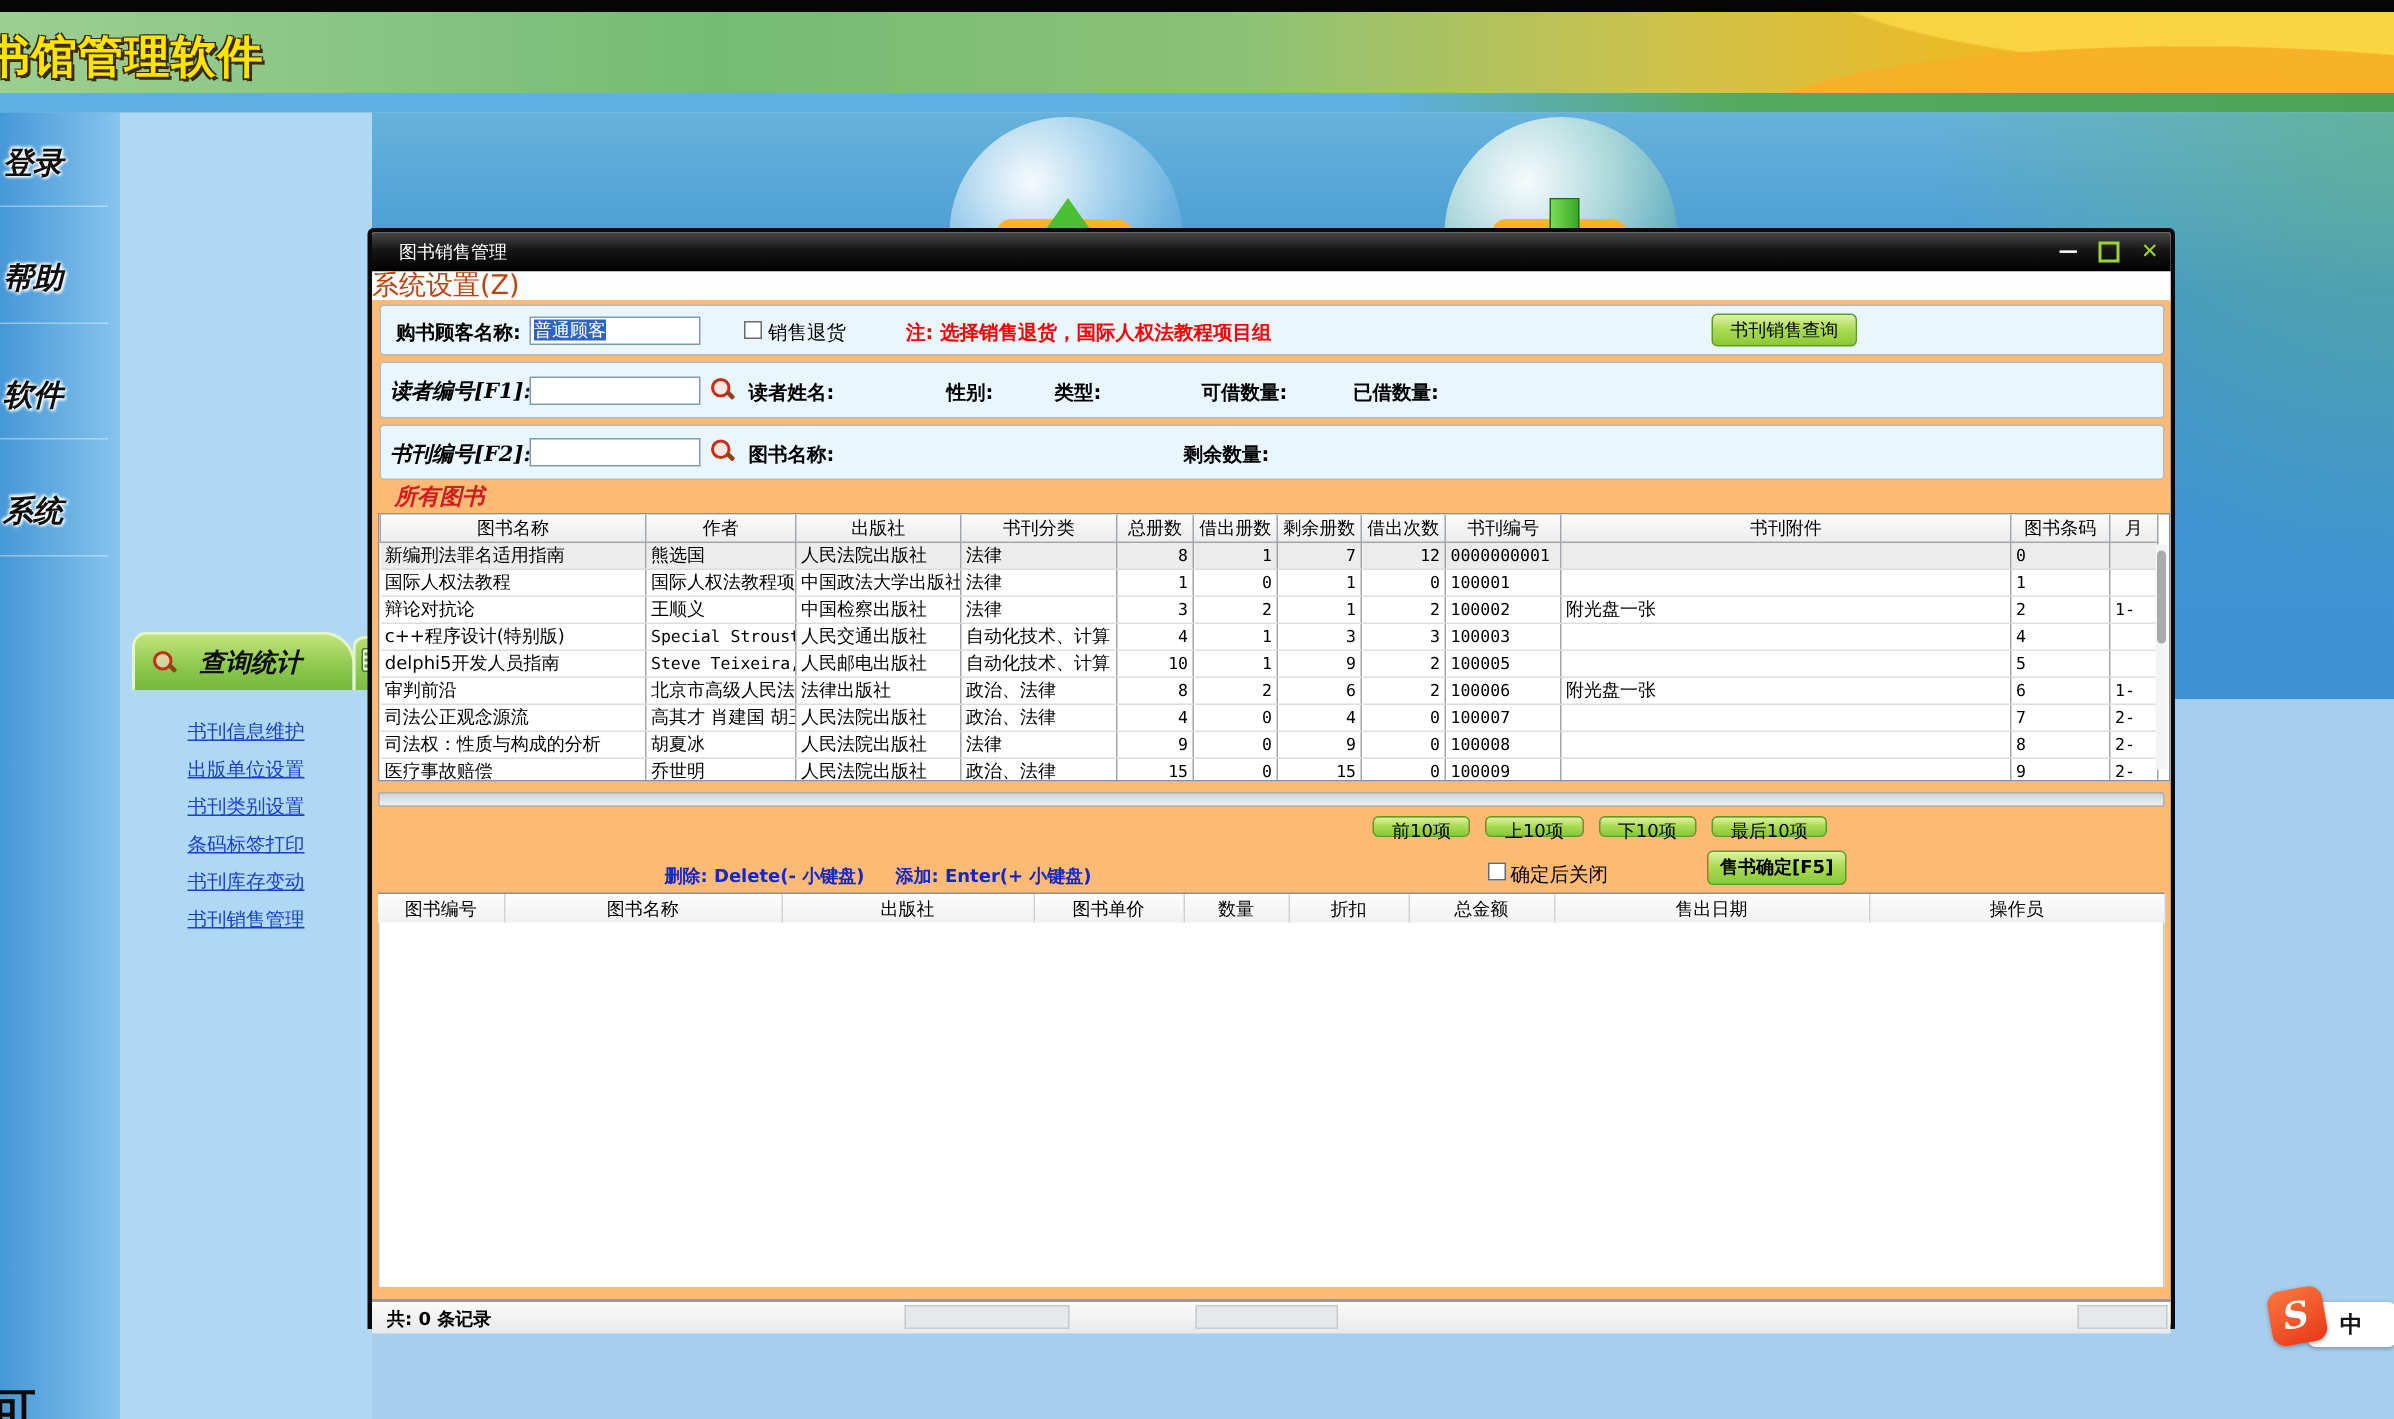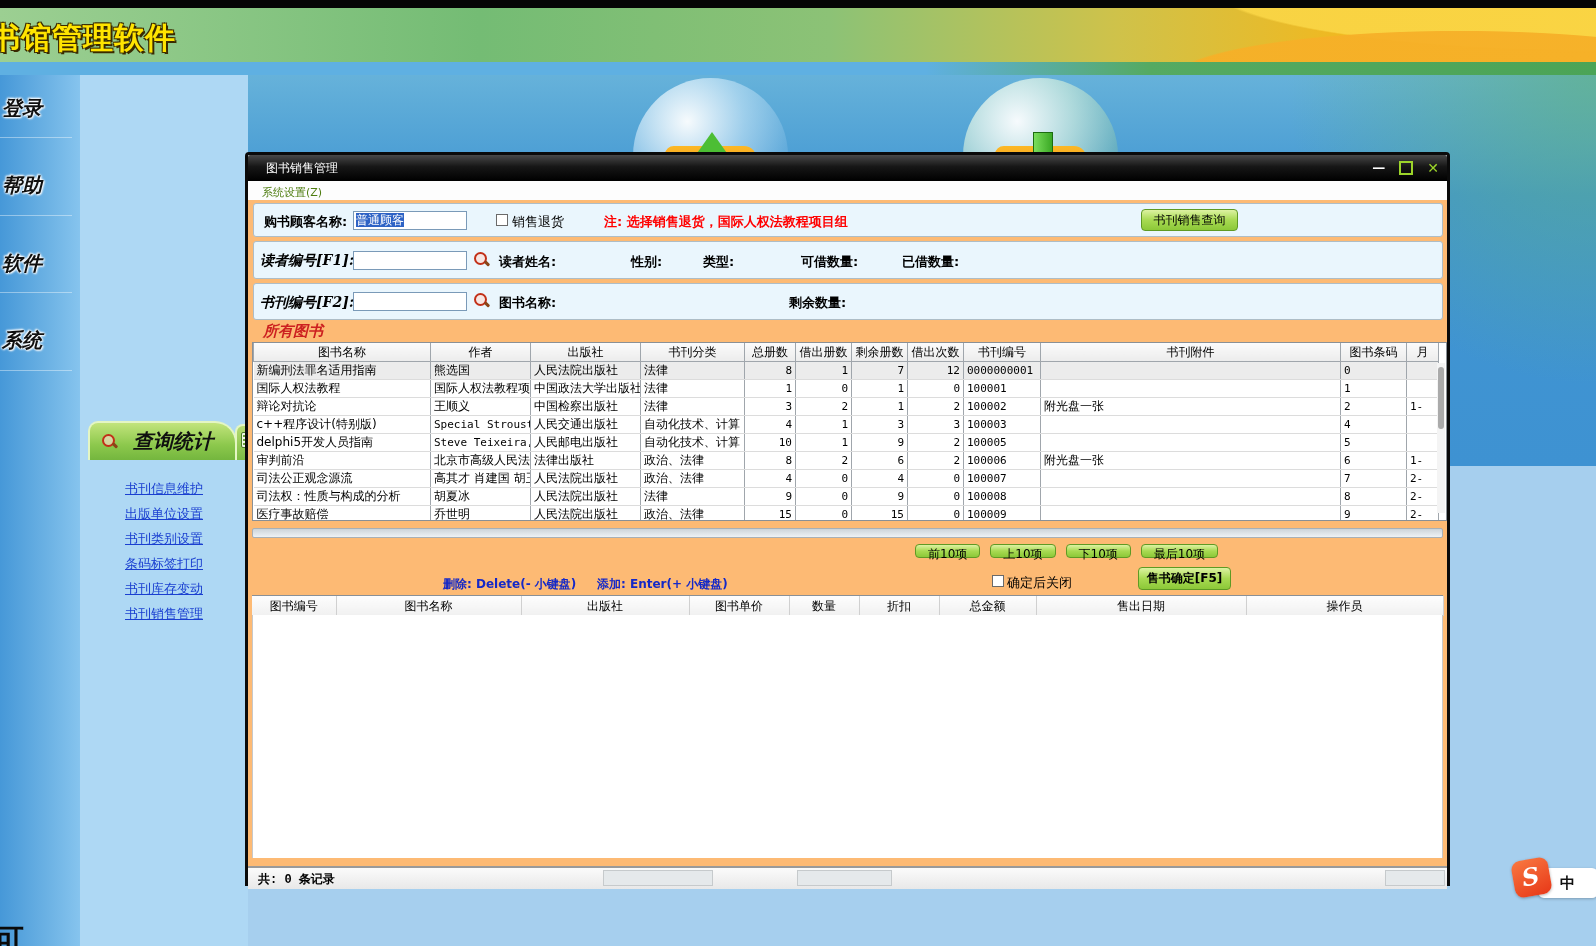--- a/index.html
+++ b/index.html
@@ -31,21 +31,21 @@
     text-shadow:0 0 2px #fff,0 0 3px #fff,1px 1px 2px #fff,-1px -1px 2px #fff;}
   .side-panel{position:absolute;left:80px;top:75px;width:168px;height:871px;background:#aed8f4;}
 
   
   .query-tab{position:absolute;left:88px;top:421px;width:145px;height:37px;
     background:linear-gradient(180deg,#c2e47c,#8cc84c 60%,#74b63e);
     border:2px solid #e4f6c4;border-bottom:none;border-radius:10px 22px 0 0;
     display:flex;align-items:center;}
   .query-tab .mag{margin-left:12px;}
   .query-tab .lbl{margin-left:16px;font-family:"DejaVu Serif",serif;font-style:italic;
-    font-weight:bold;font-size:20px;color:#101010;text-align:right;}
+    font-weight:bold;font-size:17px;color:#101010;text-align:right;}
   .tab2{position:absolute;left:235px;top:424px;width:22px;height:34px;
     background:linear-gradient(180deg,#b6dc72,#7cbc44);border:2px solid #e4f6c4;border-bottom:none;
     border-radius:8px 8px 0 0;}
   .tab2 .doc{position:absolute;left:4px;top:6px;width:11px;height:14px;background:#eef8e4;
     border:1px solid #4a7a2a;border-radius:2px;}
   .tab2 .doc i{display:block;height:2px;background:#6aa23a;margin:2px 1px 0 1px;}
   .side-links{position:absolute;left:125px;top:480px;display:flex;flex-direction:column;gap:7px;}
   .side-link{font-size:13px;color:#1a3fd0;text-decoration:underline;cursor:pointer;line-height:18px;}
 
   
@@ -70,21 +70,21 @@
   .titlebar{position:absolute;left:0;top:0;right:0;height:26px;
     background:linear-gradient(180deg,#484848,#161616 45%,#000 100%);
     display:flex;align-items:center;border-radius:2px 2px 0 0;}
   .titlebar .t{margin-left:18px;color:#fff;font-size:12px;}
   .win-btns{position:absolute;right:8px;top:0;height:26px;display:flex;align-items:center;gap:14px;}
   .wb{font-size:13px;font-weight:bold;cursor:pointer;line-height:26px;}
   .wb.min{color:#fff;}
   .wb.max{width:10px;height:10px;border:2px solid #9cd42a;display:inline-block;}
   .wb.cls{color:#9cd42a;font-size:14px;}
   .menubar{position:absolute;left:0;top:26px;right:0;height:19px;background:#fdfdfd;border-bottom:1px solid #d4d4d4;}
-  .menubar .mi{display:inline-block;margin-left:14px;font-size:11px;line-height:19px;color:#4d7c0f;cursor:pointer;}
+  .menubar .mi{display:inline-block;font-size:18px;line-height:19px;color:#c2410c;cursor:pointer;}
   .dlg-body{position:absolute;left:0;top:45px;right:0;bottom:0;background:#fdba74;}
 
   .panel{position:absolute;left:5px;width:1190px;background:#eaf6fd;border:1px solid #aebdc6;border-radius:3px;box-sizing:border-box;}
   .p-label{position:absolute;font-size:13px;font-weight:bold;color:#000;}
   .kai{font-family:"DejaVu Serif",serif;font-style:italic;font-weight:bold;font-size:14px;}
   .inputbox{position:absolute;height:19px;width:114px;background:#fff;border:1px solid #7a9ab8;box-sizing:border-box;font-size:12px;line-height:17px;padding-left:2px;}
   .sel{background:#2e63c5;color:#fff;}
   .chk{position:absolute;width:12px;height:12px;background:#fff;border:1px solid #6a6a6a;box-sizing:border-box;}
   .chk-lbl{position:absolute;font-size:13px;color:#000;}
   .note-red{position:absolute;font-size:13px;font-weight:bold;color:#f00;}
@@ -114,21 +114,21 @@
   .pager .btn-green{position:relative;height:14px;line-height:19px;padding:0 12px;min-width:64px;}
   .hint{position:absolute;font-size:12px;font-weight:bold;color:#1428c8;}
 
   .sale-head-wrap{position:absolute;left:4px;top:395px;width:1191px;border-top:1px solid #8a9096;border-bottom:1px solid #8a9096;background:#fafafa;}
   .sale-table{width:1191px;}
   .sale-table th{font-weight:normal;font-size:12px;height:18px;border-right:1px solid #d0d0d0;overflow:hidden;white-space:nowrap;background:linear-gradient(180deg,#fdfdfd,#f0f0f0);}
   .sale-body{position:absolute;left:4px;top:415px;width:1191px;height:243px;background:#fff;border-left:1px solid #c8c8c8;border-right:1px solid #c8c8c8;box-sizing:border-box;}
 
   .statusbar{position:absolute;left:0px;top:666px;width:1199px;height:21px;border-top:2px solid #9a9a9a;
     background:linear-gradient(180deg,#fbfbfb,#e8e8e8);}
-  .statusbar .cnt{position:absolute;left:10px;top:3px;font-size:12px;font-weight:bold;color:#000;font-family:Liberation Mono, monospace;}
+  .statusbar .cnt{position:absolute;left:10px;top:3px;font-size:12px;font-weight:bold;color:#000;}
   .sseg{position:absolute;top:2px;height:16px;background:#e5e9eb;border:1px solid #c6cacc;box-sizing:border-box;}
 
   
   .sogou-pill{position:absolute;left:1538px;top:868px;width:60px;height:30px;background:#fff;border-radius:6px;box-shadow:0 1px 3px rgba(0,0,0,.25);}
   .sogou-pill .zh{position:absolute;left:22px;top:6px;font-size:15px;color:#111;font-weight:bold;}
   .sogou-s{position:absolute;left:1513px;top:859px;width:37px;height:37px;border-radius:9px;
     background:linear-gradient(160deg,#f87840,#e83818);transform:rotate(-10deg);box-shadow:0 1px 3px rgba(0,0,0,.3);}
   .sogou-s span{position:absolute;left:9px;top:3px;color:#fff;font-size:24px;font-weight:bold;font-style:italic;font-family:"DejaVu Serif",serif;}
 
   .corner-frag{position:absolute;left:0;top:920px;width:42px;height:26px;overflow:hidden;}

